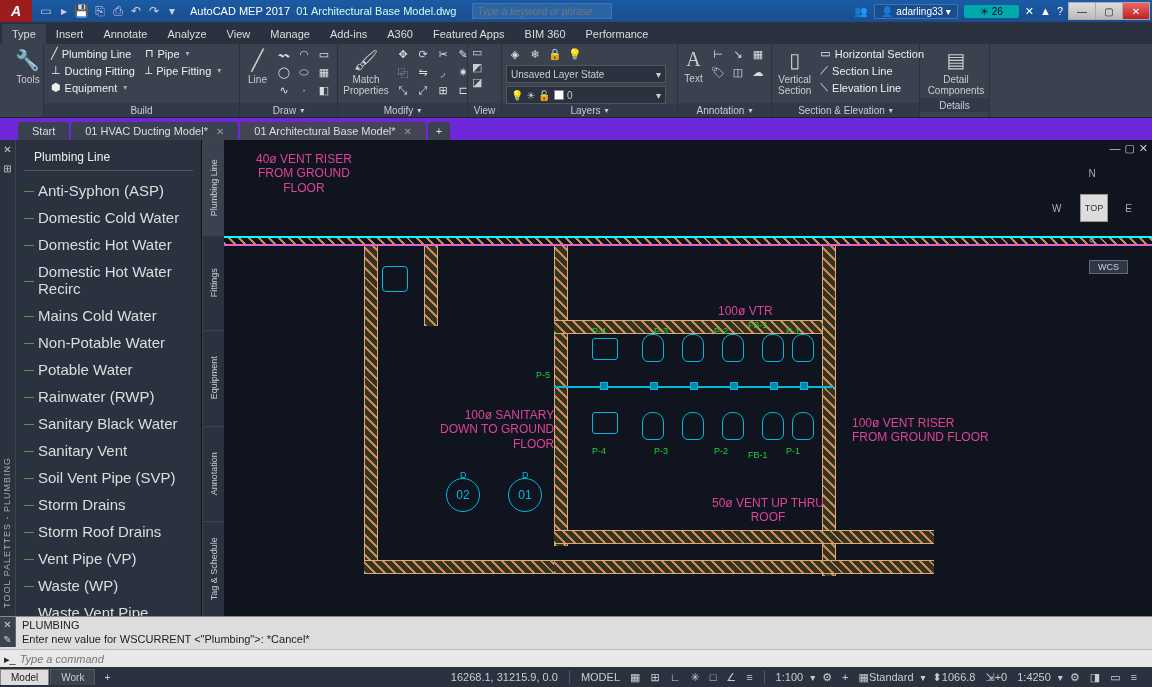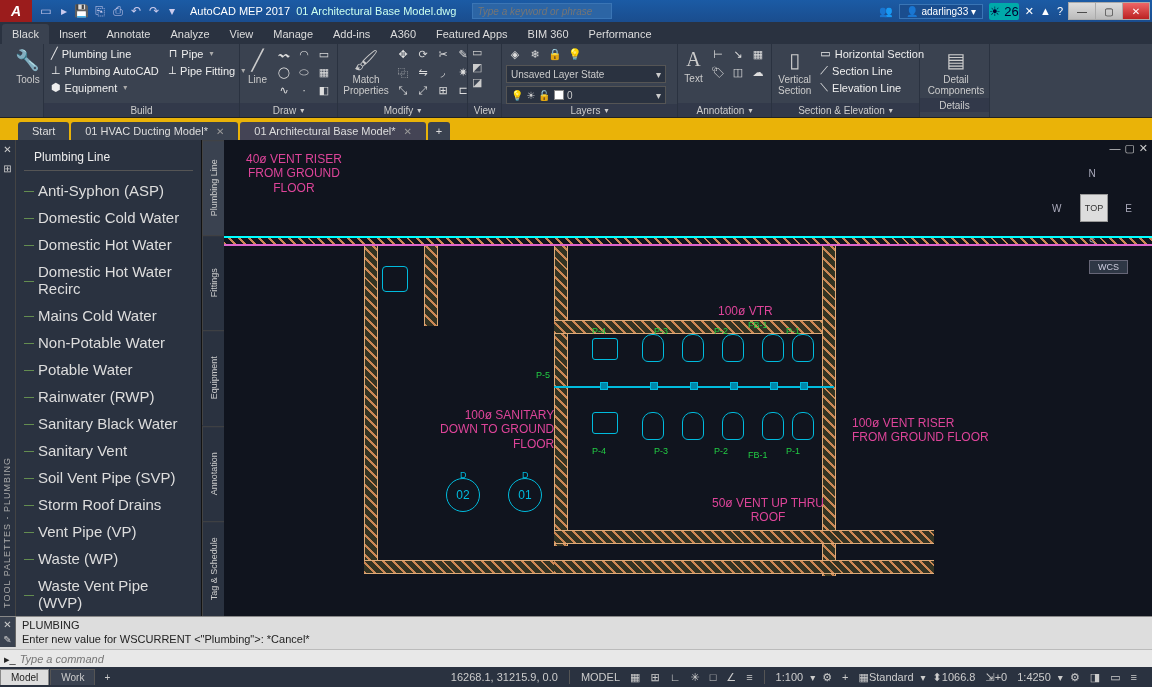--- a/index.html
+++ b/index.html
@@ -8,21 +8,21 @@
 
 .titlebar { height: 22px; background: linear-gradient(#1b5ba5, #1a4d8e); display: flex; align-items: center; color: #fff; }
 .app-logo { width: 32px; height: 22px; background: #9b1c1c; color: #fff; display: flex; align-items: center; justify-content: center; font-style: italic; font-weight: bold; font-size: 14px; }
 .qat { display: flex; gap: 2px; padding: 0 6px; align-items: center; }
 .qat span { width: 16px; height: 16px; display: inline-flex; align-items: center; justify-content: center; color: #cce; font-size: 12px; }
 .title-text { flex: 0 0 auto; color: #fff; font-size: 11px; padding: 0 4px; }
 .title-text .file { color: #cfe; }
 .title-search { background: #2c65a5; border: 1px solid #3a75b5; height: 16px; width: 140px; color: #9cc; padding: 0 4px; font-style: italic; font-size: 10px; margin-left: 12px; }
 .title-right { margin-left: auto; display: flex; align-items: center; gap: 6px; padding-right: 2px; }
 .user-chip { background: #1a4d8e; border: 1px solid #3a75b5; padding: 1px 6px; font-size: 10px; color: #fff; }
-.weather { background: #0aa; padding: 1px 0; font-size: 13px; color: #003; border-radius: 2px; text-align: right; }
+.weather { background: #0aa; padding: 1px 16px; font-size: 10px; color: #003; border-radius: 2px; text-align: right; }
 .winbtns { display: flex; }
 .winbtn { width: 28px; height: 18px; border: 1px solid #aaa; background: linear-gradient(#ddd,#bbb); display: flex; align-items: center; justify-content: center; font-size: 10px; color: #222; margin-left: -1px; }
 .winbtn.close { background: linear-gradient(#e66,#b22); color: #fff; }
 
 
 .menutabs { height: 22px; background: #2a3240; display: flex; align-items: flex-end; padding-left: 2px; }
 .menutab { padding: 4px 10px; font-size: 11px; color: #ddd; }
 .menutab.active { background: #3a4250; border-radius: 3px 3px 0 0; }
 
 
@@ -37,21 +37,21 @@
 .icongrid { display: grid; grid-template-columns: repeat(3, 18px); gap: 2px; }
 .icongrid span, .iconrow span { width: 18px; height: 16px; display: inline-flex; align-items: center; justify-content: center; font-size: 11px; color: #ddd; }
 .iconrow { display: flex; gap: 2px; }
 .bigbtn { display: flex; flex-direction: column; align-items: center; justify-content: center; width: 48px; padding: 2px; font-size: 10px; text-align: center; }
 .bigbtn .bigicon { font-size: 20px; margin-bottom: 2px; }
 .layerstate { background: #2a3240; border: 1px solid #555; height: 18px; width: 160px; padding: 0 4px; font-size: 10px; color: #ccc; display: flex; align-items: center; justify-content: space-between; }
 .layercur { background: #2a3240; border: 1px solid #555; height: 18px; width: 160px; padding: 0 4px; font-size: 10px; display: flex; align-items: center; gap: 3px; }
 .swatch { width: 10px; height: 10px; background: #fff; border: 1px solid #888; }
 
 
-.filetabs { height: 22px; background: #eab308; display: flex; align-items: flex-end; padding-left: 18px; gap: 2px; }
+.filetabs { height: 22px; background: #6d28d9; display: flex; align-items: flex-end; padding-left: 18px; gap: 2px; }
 .filetab { background: #3a4250; padding: 3px 14px; font-size: 11px; color: #ddd; border-radius: 3px 3px 0 0; position: relative; }
 .filetab.active { background: #445; }
 .filetab .x { margin-left: 8px; color: #999; font-size: 10px; }
 .filetab.add { width: 22px; text-align: center; padding: 3px 0; }
 
 
 .main { position: absolute; top: 140px; left: 0; right: 0; bottom: 71px; background: #1a1f2a; }
 
 .palette-handle { position: absolute; left: 0; top: 0; bottom: 0; width: 16px; background: #2a3240; border-right: 1px solid #444; }
 .palette-handle .x { color: #ccc; font-size: 10px; text-align: center; padding: 4px 0; }
@@ -135,21 +135,21 @@
     <span>?</span>
     <div class="winbtns">
       <div class="winbtn">—</div>
       <div class="winbtn">▢</div>
       <div class="winbtn close">✕</div>
     </div>
   </div>
 </div>
 
 <div class="menutabs">
-  <div class="menutab active">Black</div>
+  <div class="menutab active">Type</div>
   <div class="menutab">Insert</div>
   <div class="menutab">Annotate</div>
   <div class="menutab">Analyze</div>
   <div class="menutab">View</div>
   <div class="menutab">Manage</div>
   <div class="menutab">Add-ins</div>
   <div class="menutab">A360</div>
   <div class="menutab">Featured Apps</div>
   <div class="menutab">BIM 360</div>
   <div class="menutab">Performance</div>
@@ -159,21 +159,21 @@
   <div class="panel" style="width:44px">
     <div class="bigbtn">
         <span class="bigicon">🔧</span>
         <span>Tools</span>
       </div>
   </div>
   <div class="panel" style="width:196px">
     <div class="panel-body">
       <div class="rcol">
         <div class="ritem">╱ <span>Plumbing Line</span></div>
-        <div class="ritem">⊥ <span>Plumbing AutoCAD</span></div>
+        <div class="ritem">⊥ <span>Ducting Fitting</span></div>
         <div class="ritem">⬢ <span>Equipment</span><span class="drop">▾</span></div>
       </div>
       <div class="rcol">
         <div class="ritem">⊓ <span>Pipe</span><span class="drop">▾</span></div>
         <div class="ritem">⟂ <span>Pipe Fitting</span><span class="drop">▾</span></div>
       </div>
     </div>
     <div class="panel-label">Build</div>
   </div>
   <div class="panel" style="width:98px">
@@ -335,20 +335,21 @@
         <div class="palette-item">Domestic Cold Water</div>
         <div class="palette-item">Domestic Hot Water</div>
         <div class="palette-item">Domestic Hot Water Recirc</div>
         <div class="palette-item">Mains Cold Water</div>
         <div class="palette-item">Non-Potable Water</div>
         <div class="palette-item">Potable Water</div>
         <div class="palette-item">Rainwater (RWP)</div>
         <div class="palette-item">Sanitary Black Water</div>
         <div class="palette-item">Sanitary Vent</div>
         <div class="palette-item">Soil Vent Pipe (SVP)</div>
+        <div class="palette-item">Storm Drains</div>
         <div class="palette-item">Storm Roof Drains</div>
         <div class="palette-item">Vent Pipe (VP)</div>
         <div class="palette-item">Waste (WP)</div>
         <div class="palette-item">Waste Vent Pipe (WVP)</div>
       </div>
   </div>
   <div class="tabs-vert">
     <div class="vtab active">Plumbing Line</div>
     <div class="vtab">Fittings</div>
     <div class="vtab">Equipment</div>
@@ -375,21 +376,21 @@
 
     <div class="wall-v" style="left:140px; top:106px; height:320px"></div>
     <div class="wall-v" style="left:200px; top:106px; height:80px"></div>
     <div class="wall-h" style="left:140px; top:420px; width:480px"></div>
     <div class="wall-v" style="left:330px; top:106px; height:300px"></div>
     <div class="wall-h" style="left:330px; top:180px; width:280px"></div>
     <div class="wall-v" style="left:598px; top:106px; height:330px"></div>
     <div class="wall-h" style="left:330px; top:390px; width:380px"></div>
     <div class="wall-h" style="left:330px; top:420px; width:380px"></div>
 
-    <div class="note" style="left:22px; top:12px">40ø VENT RISER<br>FROM GROUND<br>FLOOR</div>
+    <div class="note" style="left:32px; top:12px">40ø VENT RISER<br>FROM GROUND<br>FLOOR</div>
     <div class="note" style="left:494px; top:164px">100ø VTR</div>
     <div class="note" style="left:216px; top:268px; text-align:right">100ø SANITARY<br>DOWN TO GROUND<br>FLOOR</div>
     <div class="note" style="left:488px; top:356px">50ø VENT UP THRU<br>ROOF</div>
     <div class="note" style="left:628px; top:276px; text-align:left">100ø VENT RISER<br>FROM GROUND FLOOR</div>
 
     <div class="fixture" style="left:158px; top:126px; width:26px; height:26px"></div>
     <div class="fixture" style="left:368px; top:198px; width:26px; height:22px; border-radius:3px"></div>
     <div class="toilet" style="left:418px; top:194px"></div>
     <div class="toilet" style="left:458px; top:194px"></div>
     <div class="toilet" style="left:498px; top:194px"></div>

